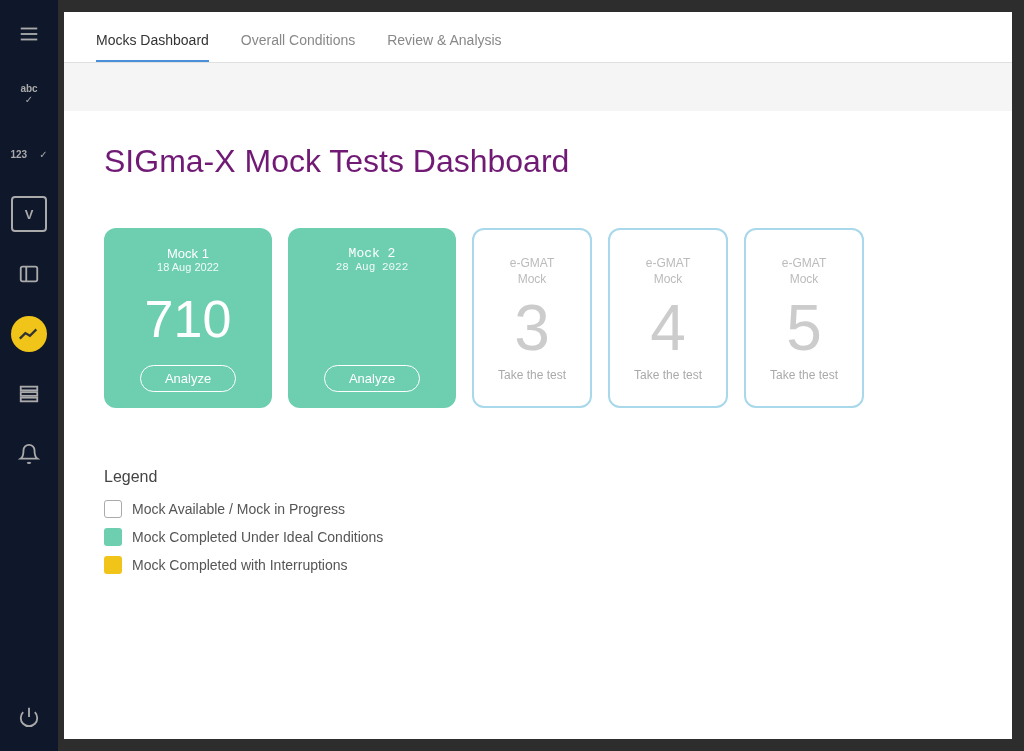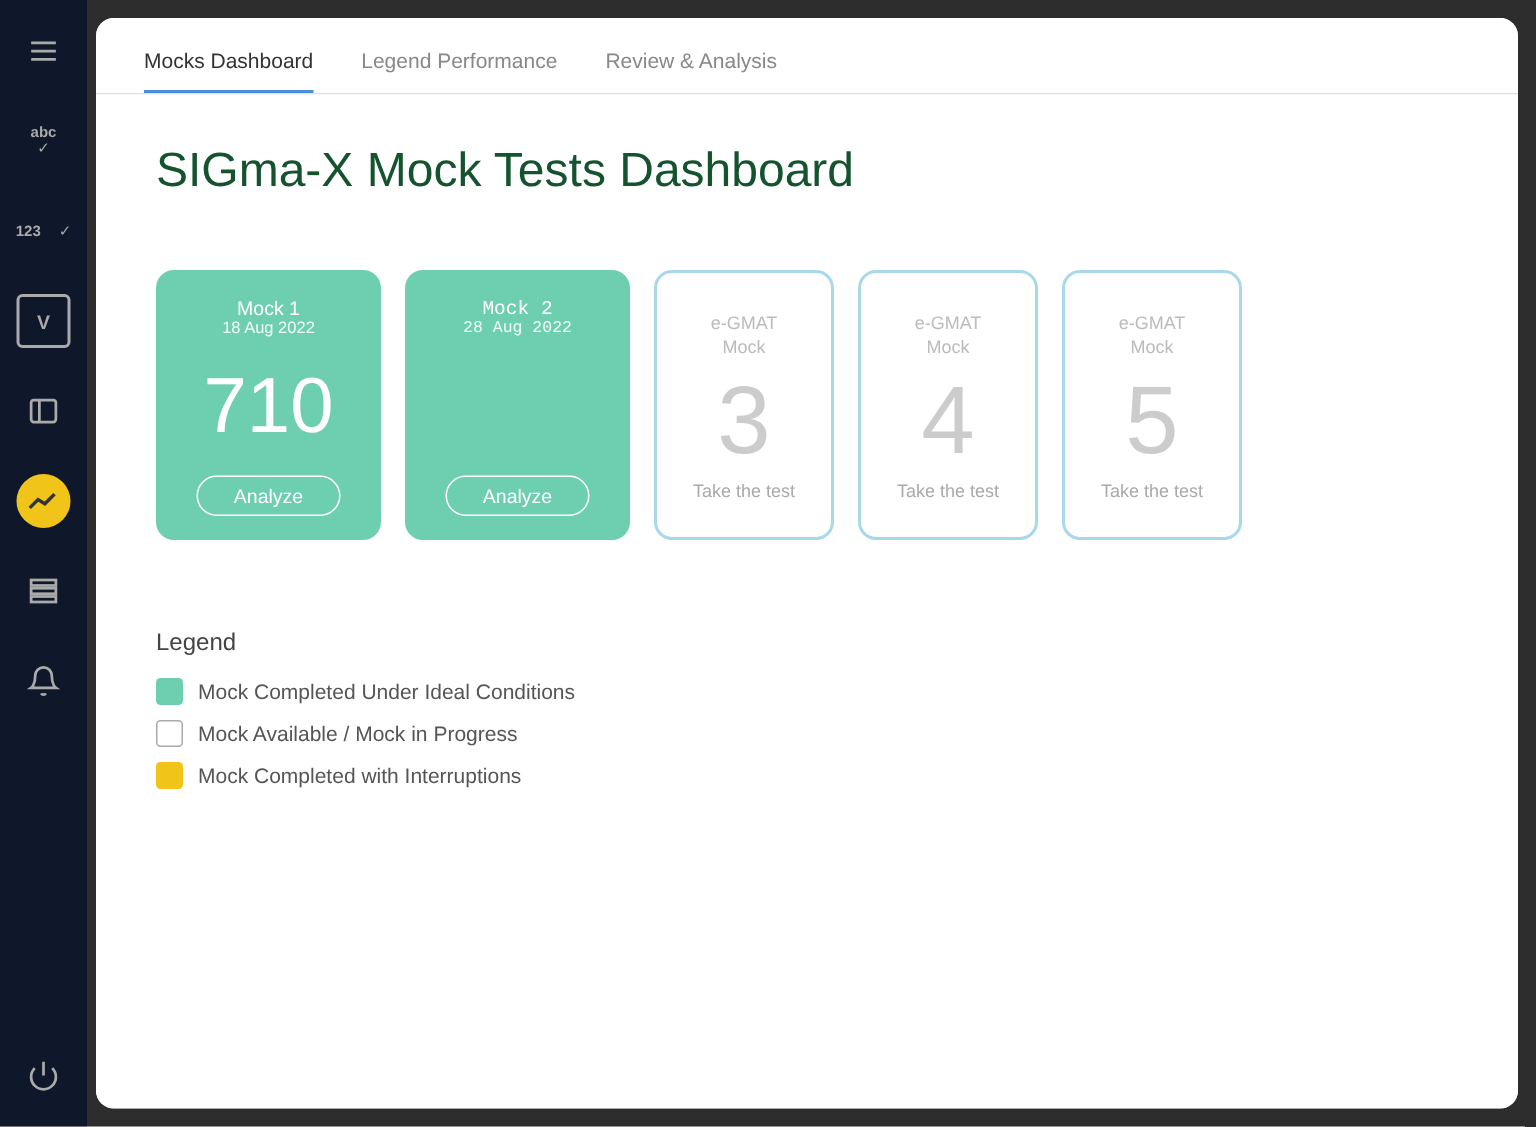--- a/index.html
+++ b/index.html
@@ -43,25 +43,26 @@
       border-radius: 50%;
       color: #333;
       font-size: 16px;
     }
     .sidebar-spacer { flex: 1; }
 
     
     .main {
       flex: 1;
       background: #f5f5f5;
-      border-radius: 12px;
+      border-radius: 0;
       margin: 12px 12px 12px 6px;
       overflow: hidden;
       display: flex;
       flex-direction: column;
+      gap: 48px;
     }
 
     
     .nav-tabs {
       display: flex;
       gap: 32px;
       padding: 20px 32px 0;
       border-bottom: 1px solid #e0e0e0;
       background: white;
     }
@@ -83,34 +84,34 @@
     .content {
       flex: 1;
       padding: 32px 40px;
       background: white;
       overflow-y: auto;
     }
 
     .page-title {
       font-size: 32px;
       font-weight: 300;
-      color: #14532d;
+      color: #701a75;
       margin-bottom: 48px;
     }
 
     
     .cards-row {
       display: flex;
       gap: 16px;
       margin-bottom: 60px;
     }
 
     
     .card-completed {
-      width: 150px;
+      width: 168px;
       min-height: 180px;
       background: #6ecfb0;
       border-radius: 12px;
       display: flex;
       flex-direction: column;
       align-items: center;
       justify-content: space-between;
       padding: 18px 12px 16px;
       color: white;
       flex-shrink: 0;
@@ -261,21 +262,21 @@
       <path d="M18.36 6.64a9 9 0 1 1-12.73 0"></path>
       <line x1="12" y1="2" x2="12" y2="12"></line>
     </svg>
   </div>
 </nav>
 
 <div class="main">
 
   <nav class="nav-tabs">
     <div class="nav-tab active">Mocks Dashboard</div>
-    <div class="nav-tab">Legend Performance</div>
+    <div class="nav-tab">Overall Conditions</div>
     <div class="nav-tab">Review &amp; Analysis</div>
   </nav>
 
   <div class="content">
     <h1 class="page-title">SIGma-X Mock Tests Dashboard</h1>
 
     <div class="cards-row">
 
       <div class="card-completed">
         <div style="text-align:center;">
@@ -311,27 +312,27 @@
         <div class="card-number">5</div>
         <div class="card-action">Take the test</div>
       </div>
 
     </div>
 
     <div class="legend">
       <div class="legend-title">Legend</div>
 
       <div class="legend-item">
+        <div class="legend-box outline"></div>
+        <span class="legend-text">Mock Available / Mock in Progress</span>
+      </div>
+
+      <div class="legend-item">
         <div class="legend-box green"></div>
         <span class="legend-text">Mock Completed Under Ideal Conditions</span>
-      </div>
-
-      <div class="legend-item">
-        <div class="legend-box outline"></div>
-        <span class="legend-text">Mock Available / Mock in Progress</span>
       </div>
 
       <div class="legend-item">
         <div class="legend-box yellow"></div>
         <span class="legend-text">Mock Completed with Interruptions</span>
       </div>
     </div>
 
   </div>
 </div>

